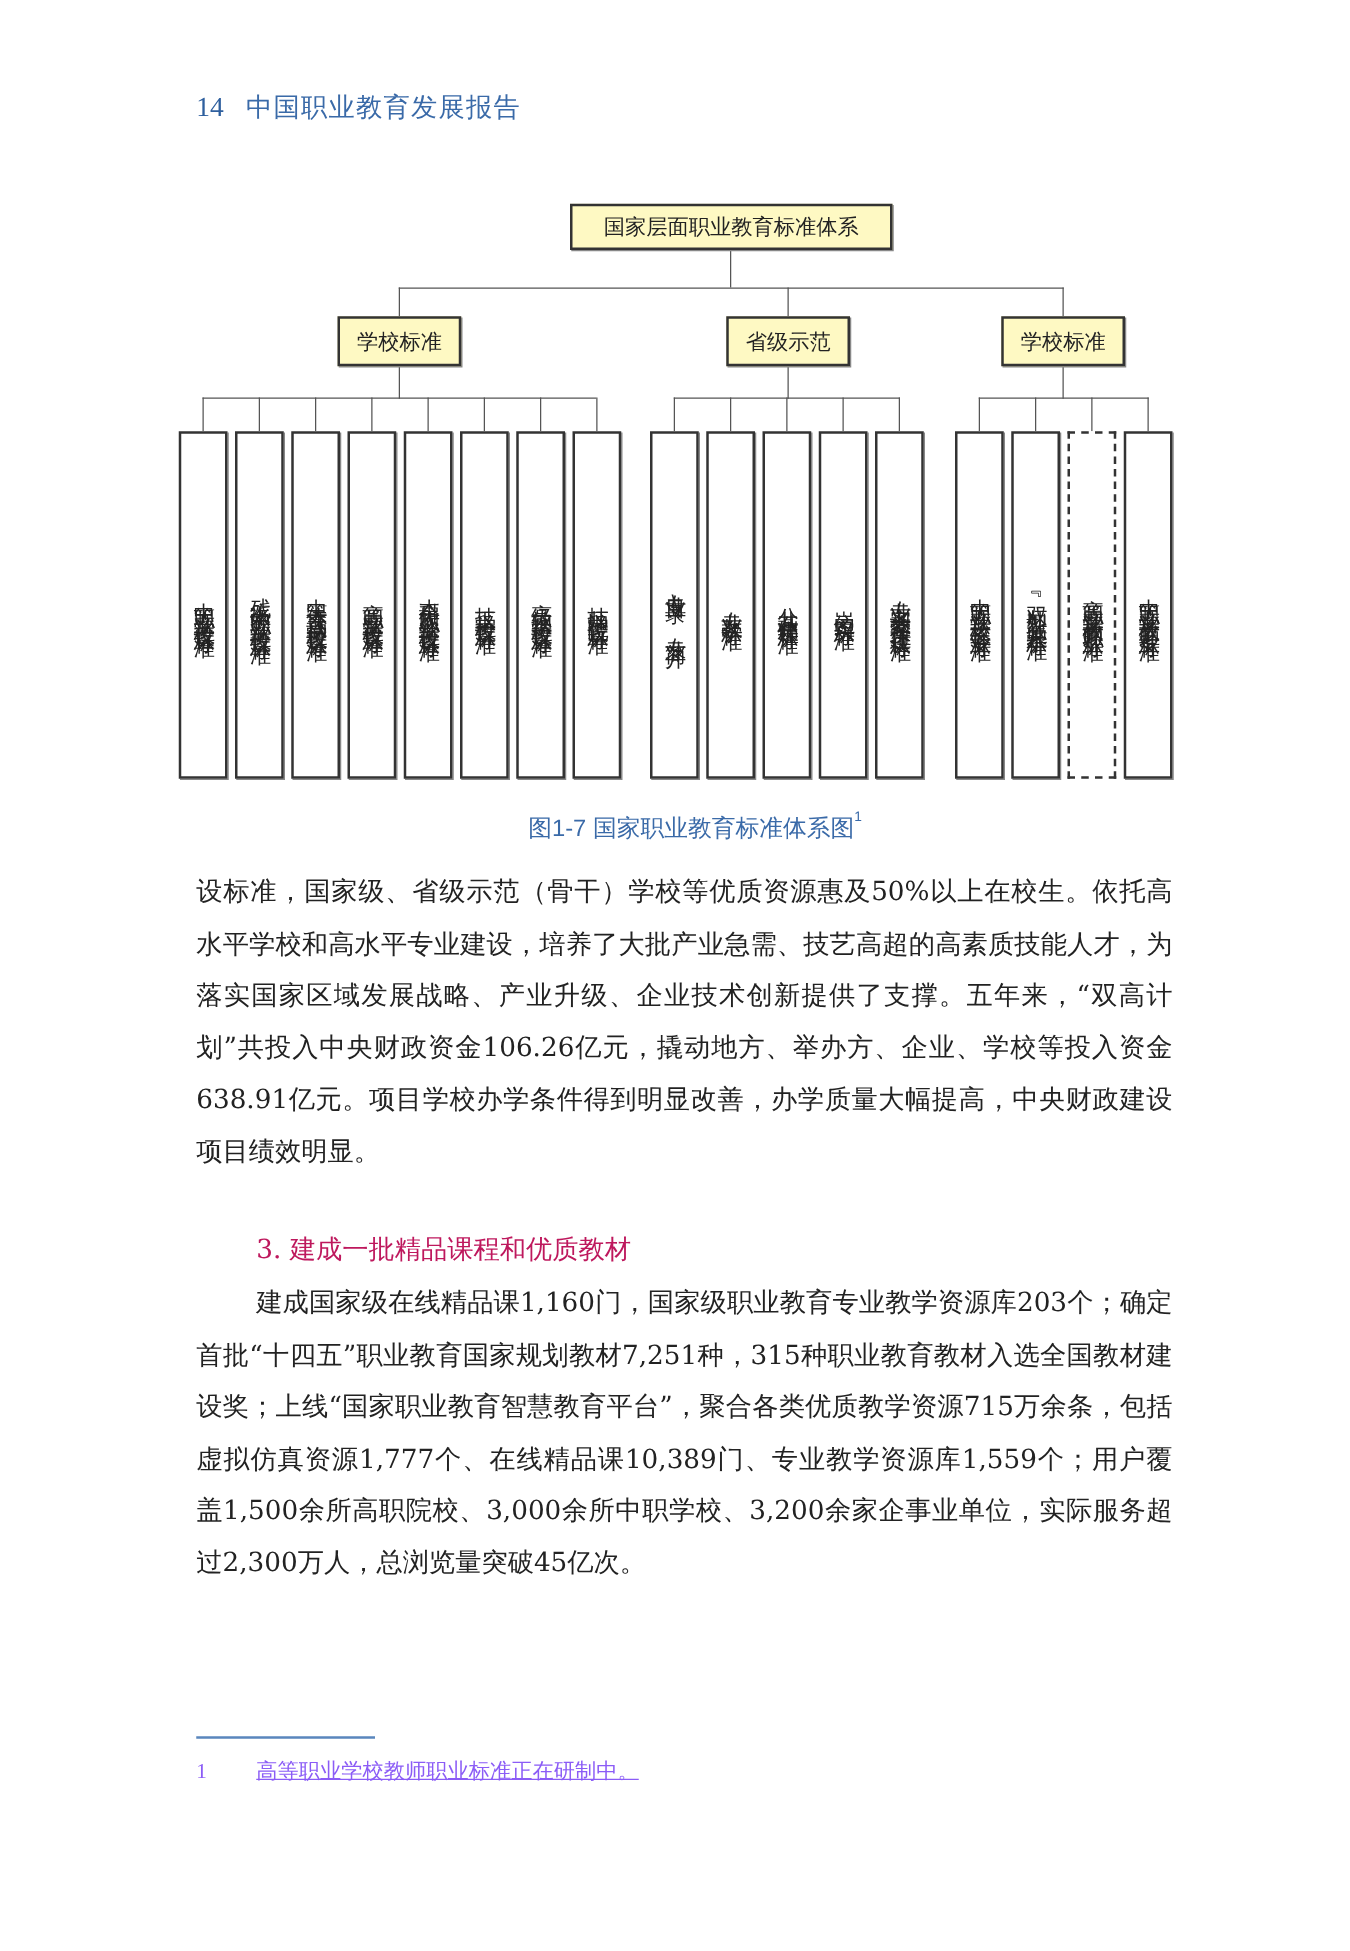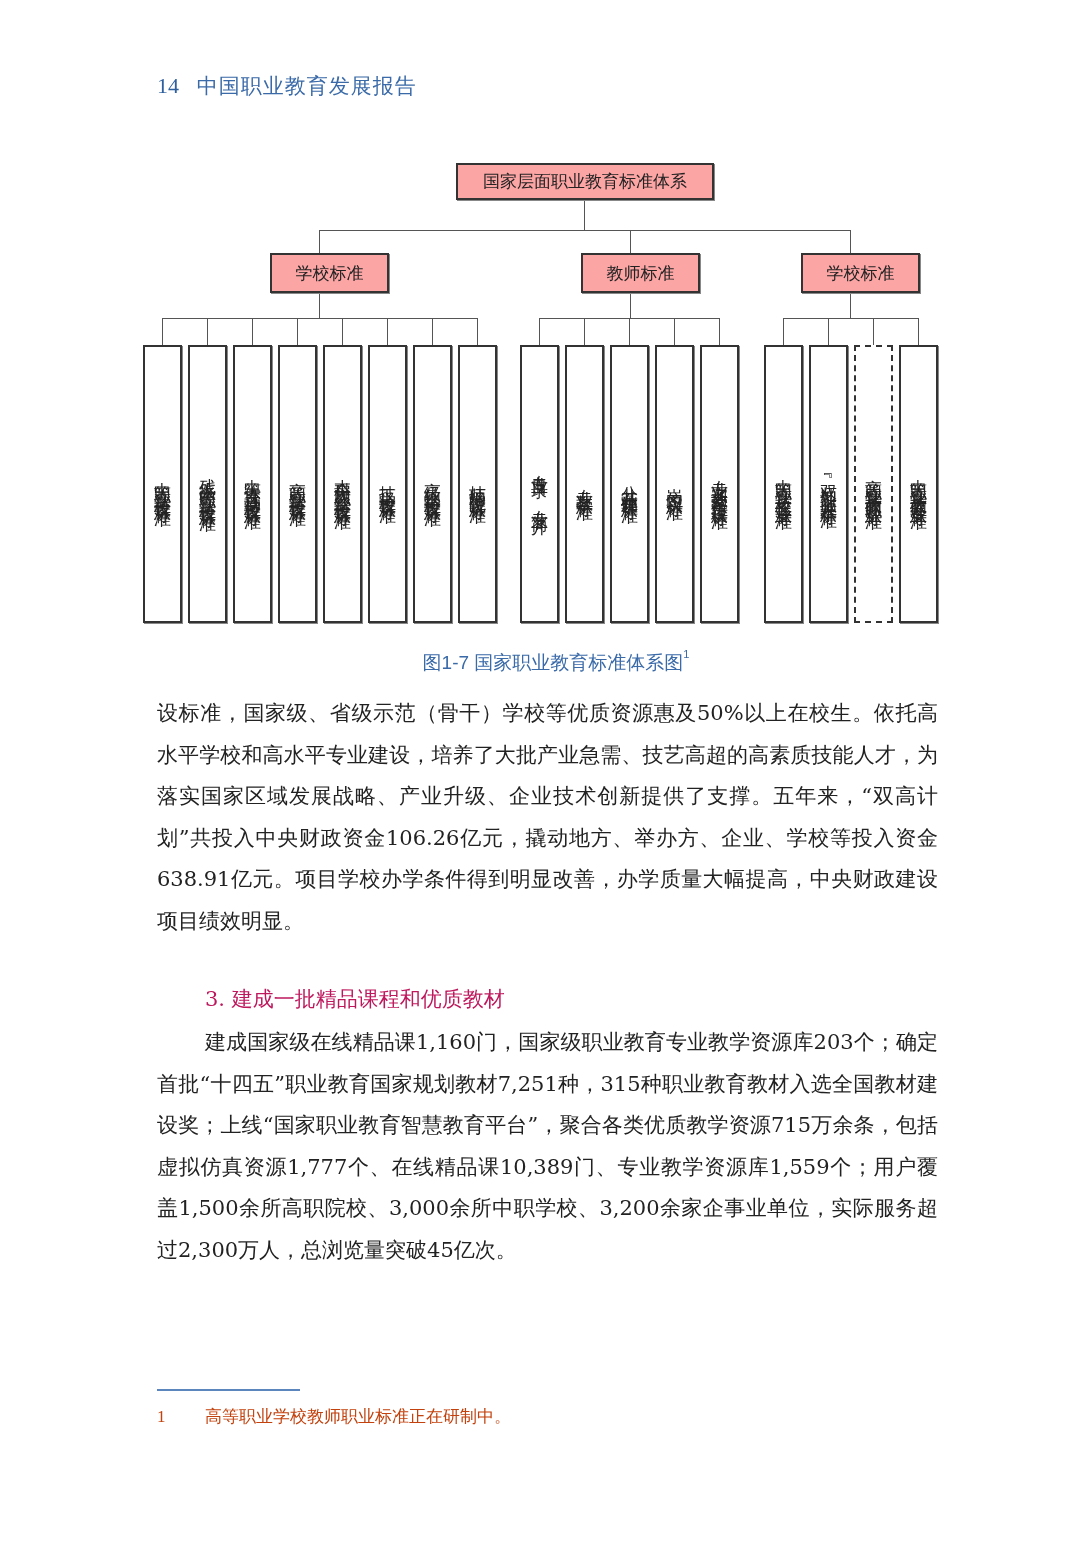--- a/index.html
+++ b/index.html
@@ -7,25 +7,25 @@
     width: 1080px; height: 1561px; background: #ffffff; position: relative; overflow: hidden;
     font-family: "DejaVu Serif", "Liberation Serif", serif; color: #222;
   }
   .header { position: absolute; left: 157px; top: 72px; font-size: 21px; color: #3a6aa8; font-family: "Liberation Sans", "DejaVu Sans", sans-serif; }
   .header .pg { font-family: "Liberation Serif", serif; font-size: 22px; margin-right: 12px; color: #2e5f9e; }
   .header .ttl { letter-spacing: 1px; }
 
   .diagram { position: absolute; left: 0; top: 0; width: 1080px; height: 640px; }
   .box {
     position: absolute; border: 2px solid #333; box-shadow: 1px 1px 0 #888;
-    background: #fca5a5; display: flex; align-items: center; justify-content: center;
+    background: #fef9c3; display: flex; align-items: center; justify-content: center;
     font-size: 17px; color: #222; box-sizing: border-box;
   }
   .box.root { left: 456px; top: 163px; width: 258px; height: 37px; font-size: 17px; }
-  .box.lvl2 { top: 253px; width: 119px; height: 40px; font-size: 17px; }
+  .box.lvl2 { top: 253px; width: 99px; height: 40px; font-size: 17px; }
   .leaf {
     position: absolute; top: 345px; width: 39px; height: 278px; box-sizing: border-box;
     border: 2px solid #333; box-shadow: 1px 1px 0 #888; background: #fff;
     display: flex; align-items: center; justify-content: center;
   }
   .leaf.dashed { border: 2px dashed #333; box-shadow: none; }
   .leaf .vt {
     writing-mode: vertical-rl; text-orientation: upright; font-size: 17px; line-height: 1;
     letter-spacing: 3px; color: #222;
   }
@@ -39,21 +39,21 @@
 
   .body-text {
     position: absolute; left: 157px; width: 781px; font-size: 21px; line-height: 41.5px;
     color: #222; text-align: justify;
   }
   .p1 { top: 693px; }
   .section-title { position: absolute; left: 205px; top: 985px; font-size: 21px; color: #be185d; font-weight: normal; }
   .p2 { top: 1022px; text-indent: 48px; }
 
   .fn-rule { position: absolute; left: 157px; top: 1389px; width: 143px; height: 2px; background: #5a86bd; }
-  .footnote { position: absolute; left: 157px; top: 1405px; font-size: 17px; color: #c2410c; }
+  .footnote { position: absolute; left: 157px; top: 1405px; font-size: 17px; color: #8b5cf6; text-decoration: underline; }
   .footnote .num { display: inline-block; width: 48px; font-family: "Liberation Serif", serif; }
 </style>
 </head>
 <body>
 
 <div class="header">
   <span class="pg">14</span>
   <span class="ttl">中国职业教育发展报告</span>
 </div>
 
@@ -92,21 +92,21 @@
   <div class="ln" style="left:918px;top:318px;width:1px;height:27px;"></div>
 
   <div class="box root">
     <span>国家层面职业教育标准体系</span>
   </div>
 
   <div class="box lvl2" style="left:270px;">
     <span>学校标准</span>
   </div>
   <div class="box lvl2" style="left:581px;">
-    <span>教师标准</span>
+    <span>省级示范</span>
   </div>
   <div class="box lvl2" style="left:801px;">
     <span>学校标准</span>
   </div>
 
   <div class="leaf" style="left:143px;">
       <span class="vt">中等职业学校设置标准</span>
     </div>
   <div class="leaf" style="left:188px;">
       <span class="vt">残疾人中等职业学校设置标准</span>

